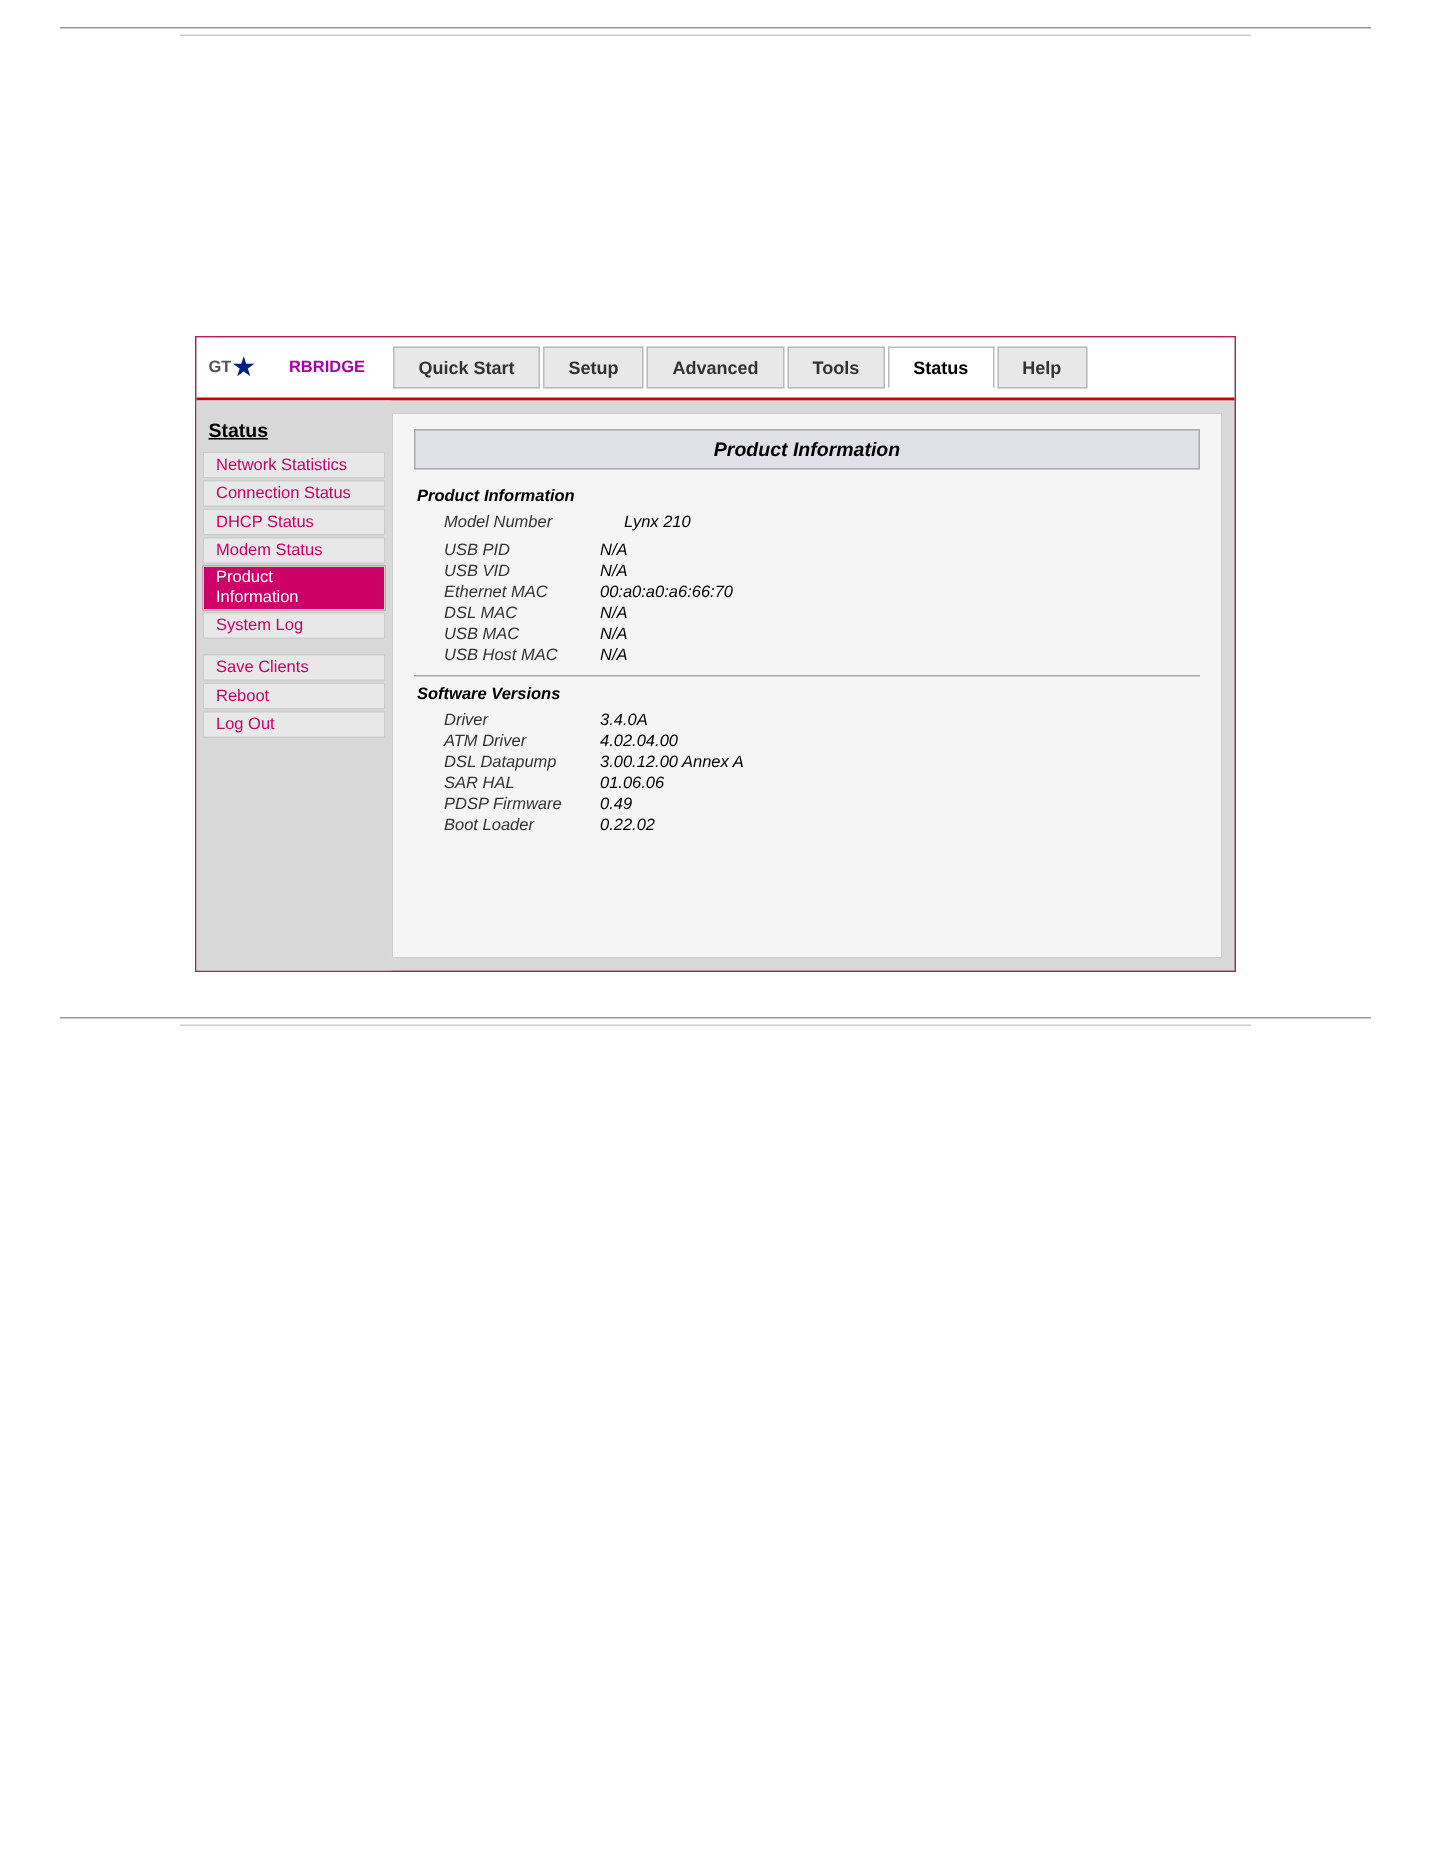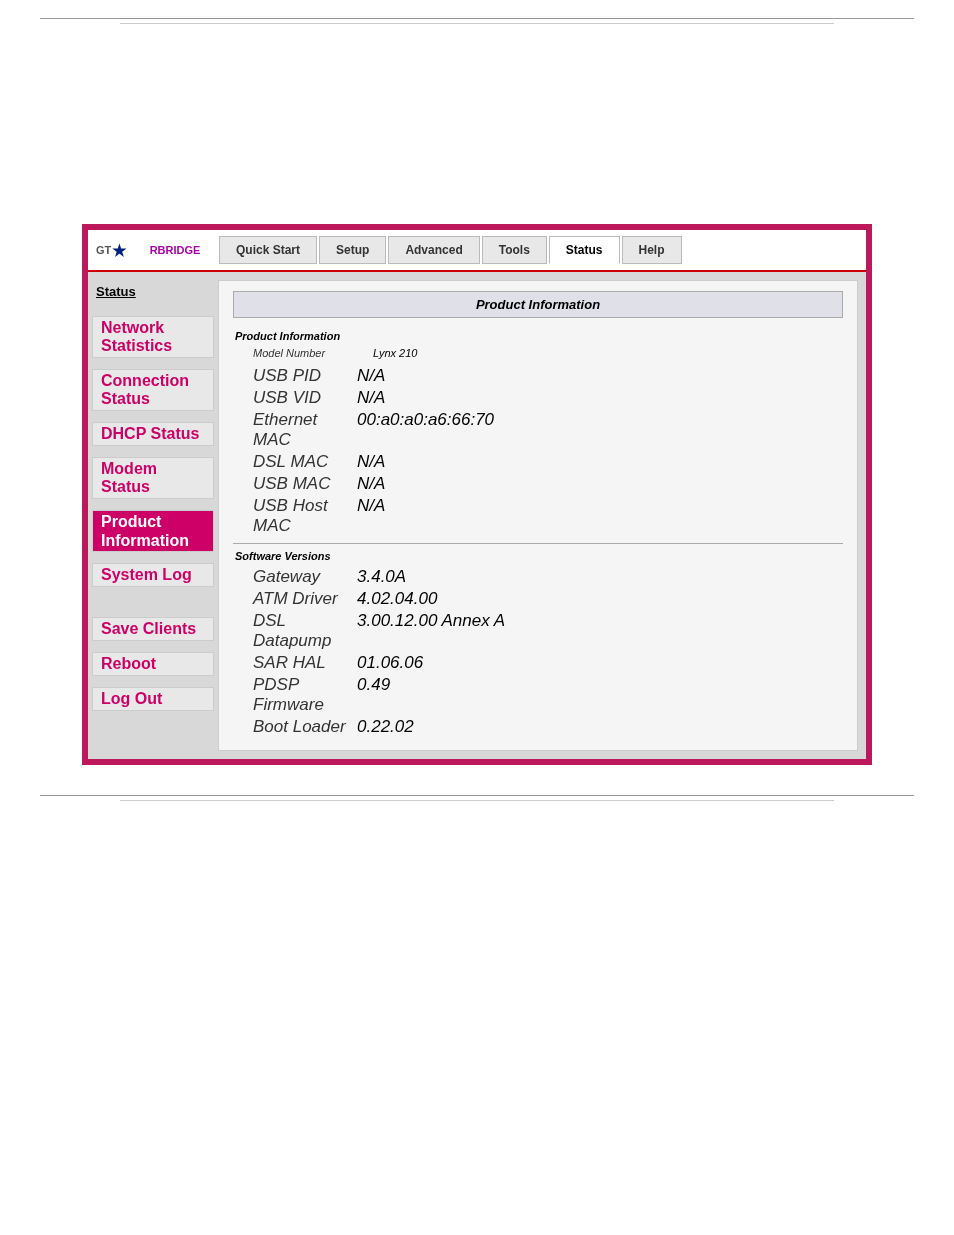--- a/index.html
+++ b/index.html
@@ -18,22 +18,22 @@
       margin: 18px 40px 0 40px;
     }
     .top-rule2 {
       border-top: 1px solid #ccc;
       margin: 4px 120px 0 120px;
     }
 
     
     .router-ui {
       margin: 200px auto 0 auto;
-      width: 790px;
-      border: 6px solid #be185d;
+      width: 694px;
+      border: 1px solid #be185d;
       background: #737373;
     }
 
     
     .nav-bar {
       display: flex;
       align-items: center;
       background: #ffffff;
       border-bottom: 2px solid #cc0000;
       padding: 4px 0;
@@ -115,28 +115,27 @@
       font-size: 13px;
       font-weight: bold;
       color: #000000;
       padding: 4px 8px 6px 8px;
       text-decoration: underline;
     }
 
     .sidebar-link {
       display: block;
       padding: 2px 8px;
-      font-size: 16px;
+      font-size: 11px;
       color: #cc0066;
       text-decoration: none;
       cursor: pointer;
       background: #e8e8e8;
       border: 1px solid #ccc;
-      margin: 11px 4px;
-      font-weight: bold;
+      margin: 1px 4px;
     }
 
     .sidebar-link.active {
       background: #cc0066;
       color: #ffffff;
     }
 
     .sidebar-link.two-line {
       line-height: 1.2;
       padding-top: 1px;
@@ -174,21 +173,21 @@
       margin-left: 2px;
     }
 
     .product-table {
       width: 100%;
       border-collapse: collapse;
       margin-bottom: 2px;
     }
 
     .product-table td {
-      font-size: 17px;
+      font-size: 11px;
       padding: 1px 4px;
       vertical-align: top;
     }
 
     .product-table .label-col {
       width: 120px;
       padding-left: 20px;
       color: #333;
     }
 
@@ -303,21 +302,21 @@
       </tbody>
         </table>
 
       <hr class="section-divider">
 
       <div class="product-section-label">Software Versions</div>
 
       <table class="product-table">
         <tbody>
         <tr>
-          <td class="label-col">Gateway</td>
+          <td class="label-col">Driver</td>
           <td class="value-col">3.4.0A</td>
         </tr>
         <tr>
           <td class="label-col">ATM Driver</td>
           <td class="value-col">4.02.04.00</td>
         </tr>
         <tr>
           <td class="label-col">DSL Datapump</td>
           <td class="value-col">3.00.12.00 Annex A</td>
         </tr>

